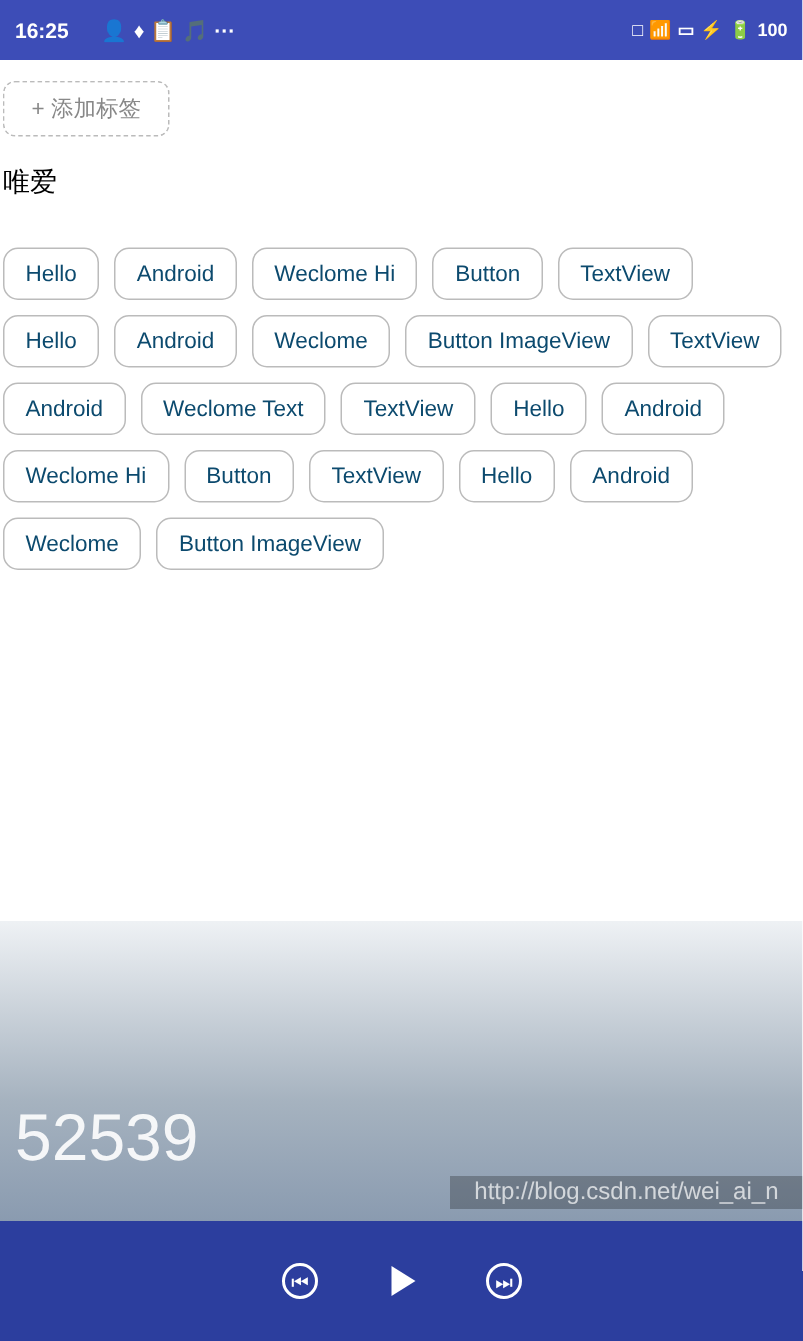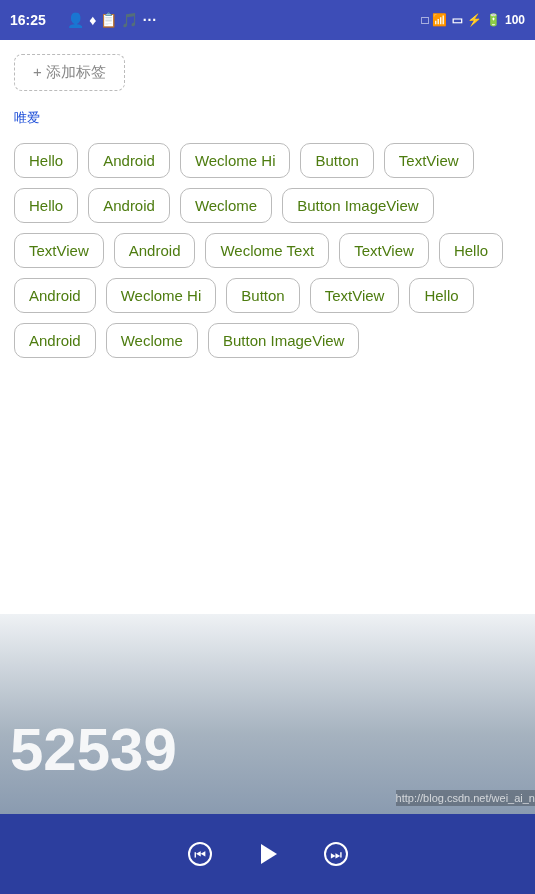--- a/index.html
+++ b/index.html
@@ -34,93 +34,93 @@
       display: flex;
       align-items: center;
       gap: 4px;
       font-size: 12px;
     }
 
     
     .main-content {
       width: 100%;
       background: #fff;
-      padding: 14px 14px;
+      padding: 14px 2px;
     }
 
     
     .add-tag-btn {
       display: inline-flex;
       align-items: center;
       gap: 4px;
       border: 1.5px dashed #bbb;
       border-radius: 8px;
       padding: 8px 18px;
       color: #888;
       font-size: 15px;
       background: #fff;
       cursor: pointer;
       margin-bottom: 18px;
     }
 
     
     .section-label {
-      font-size: 13px;
-      color: #1d4ed8;
-      margin-bottom: 16px;
+      font-size: 18px;
+      color: #000000;
+      margin-bottom: 32px;
       font-weight: normal;
     }
 
     
     .tag-cloud {
       display: flex;
       flex-wrap: wrap;
       gap: 10px;
       margin-bottom: 0;
     }
     .tag {
       border: 1.5px solid #bbb;
       border-radius: 10px;
       padding: 8px 14px;
       font-size: 15px;
-      color: #4d7c0f;
+      color: #0c4a6e;
       background: #fff;
       cursor: pointer;
       white-space: nowrap;
     }
 
     
     .bottom-gradient {
       position: absolute;
       left: 0;
       width: 100%;
       height: 200px;
       bottom: 80px;
       background: linear-gradient(to bottom, rgba(200,210,220,0.3) 0%, rgba(150,165,180,0.85) 60%, #8a9bb0 100%);
       display: flex;
       align-items: flex-end;
       padding-bottom: 30px;
       padding-left: 10px;
     }
     .bottom-number {
-      font-size: 60px;
+      font-size: 44px;
       color: white;
-      font-weight: bold;
+      font-weight: normal;
       opacity: 0.9;
     }
 
     
     .watermark {
       position: absolute;
       bottom: 88px;
       right: 0;
-      font-size: 11px;
+      font-size: 16px;
       color: rgba(255,255,255,0.7);
       background: rgba(0,0,0,0.25);
-      padding: 2px 0;
+      padding: 2px 16px;
     }
 
     
     .bottom-nav {
       position: absolute;
       bottom: 0;
       left: 0;
       width: 100%;
       height: 80px;
       background: #2c3e9e;

